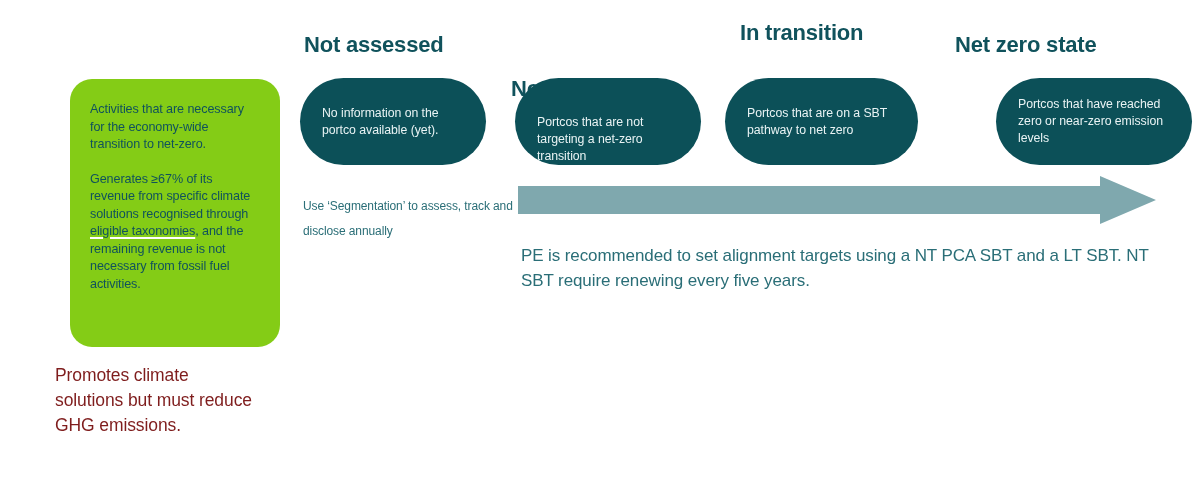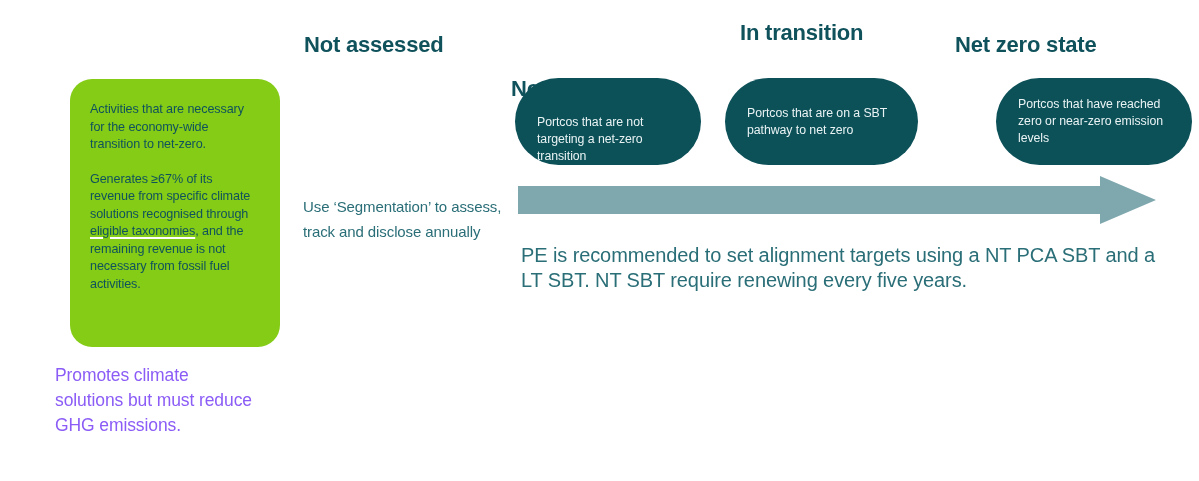--- a/index.html
+++ b/index.html
@@ -70,21 +70,21 @@
 
   
   .left-note {
     position: absolute;
     left: 55px;
     top: 363px;
     width: 200px;
     font-family: "Liberation Sans", sans-serif;
     font-size: 17.5px;
     line-height: 25px;
-    color: #8b5cf6;
+    color: #7f1d1d;
     letter-spacing: -0.1px;
   }
 
   
   .pill {
     position: absolute;
     top: 78px;
     height: 87px;
     background: #0C5058;
     border-radius: 44px;
@@ -101,21 +101,21 @@
     letter-spacing: -0.05px;
   }
 
   
   .seg-caption {
     position: absolute;
     left: 303px;
     top: 194px;
     width: 215px;
     font-family: "Liberation Sans", sans-serif;
-    font-size: 15px;
+    font-size: 12px;
     line-height: 25px;
     color: #2A6E77;
     letter-spacing: -0.1px;
   }
 
   
   .arrow {
     position: absolute;
     left: 518px;
     top: 176px;
@@ -123,21 +123,21 @@
     height: 48px;
   }
 
   
   .bottom-note {
     position: absolute;
     left: 521px;
     top: 243px;
     width: 660px;
     font-family: "Liberation Sans", sans-serif;
-    font-size: 20px;
+    font-size: 17px;
     line-height: 25px;
     color: #2A6E77;
     letter-spacing: -0.1px;
   }
 </style>
 </head>
 <body>
 
 <div class="stage">
 
@@ -150,20 +150,23 @@
 
   <div class="col-heading" style="left:955px; top:32px;">Net zero state</div>
 
   <div class="cyan-card">
     <p class="first">Activities that are necessary for the economy-wide transition to net-zero.</p>
     <p class="second"><span>Generates ≥67% of its revenue from specific climate solutions recognised through </span><a class="cyan-link" href="#">eligible taxonomies</a><span>, and the remaining revenue is not necessary from fossil fuel activities.</span></p>
   </div>
 
   <div class="left-note">Promotes climate solutions but must reduce GHG emissions.</div>
 
+  <div class="pill" style="left:300px; width:186px;">
+    <span class="pill-text">No information on the portco available (yet).</span>
+  </div>
 
   <div class="pill" style="left:515px; width:186px;align-items:flex-end;">
     <span class="pill-text">Portcos that are not targeting a net-zero transition</span>
   </div>
 
   <div class="pill" style="left:725px; width:193px;">
     <span class="pill-text">Portcos that are on a SBT pathway to net zero</span>
   </div>
 
   <div class="pill" style="left:996px; width:196px;">

